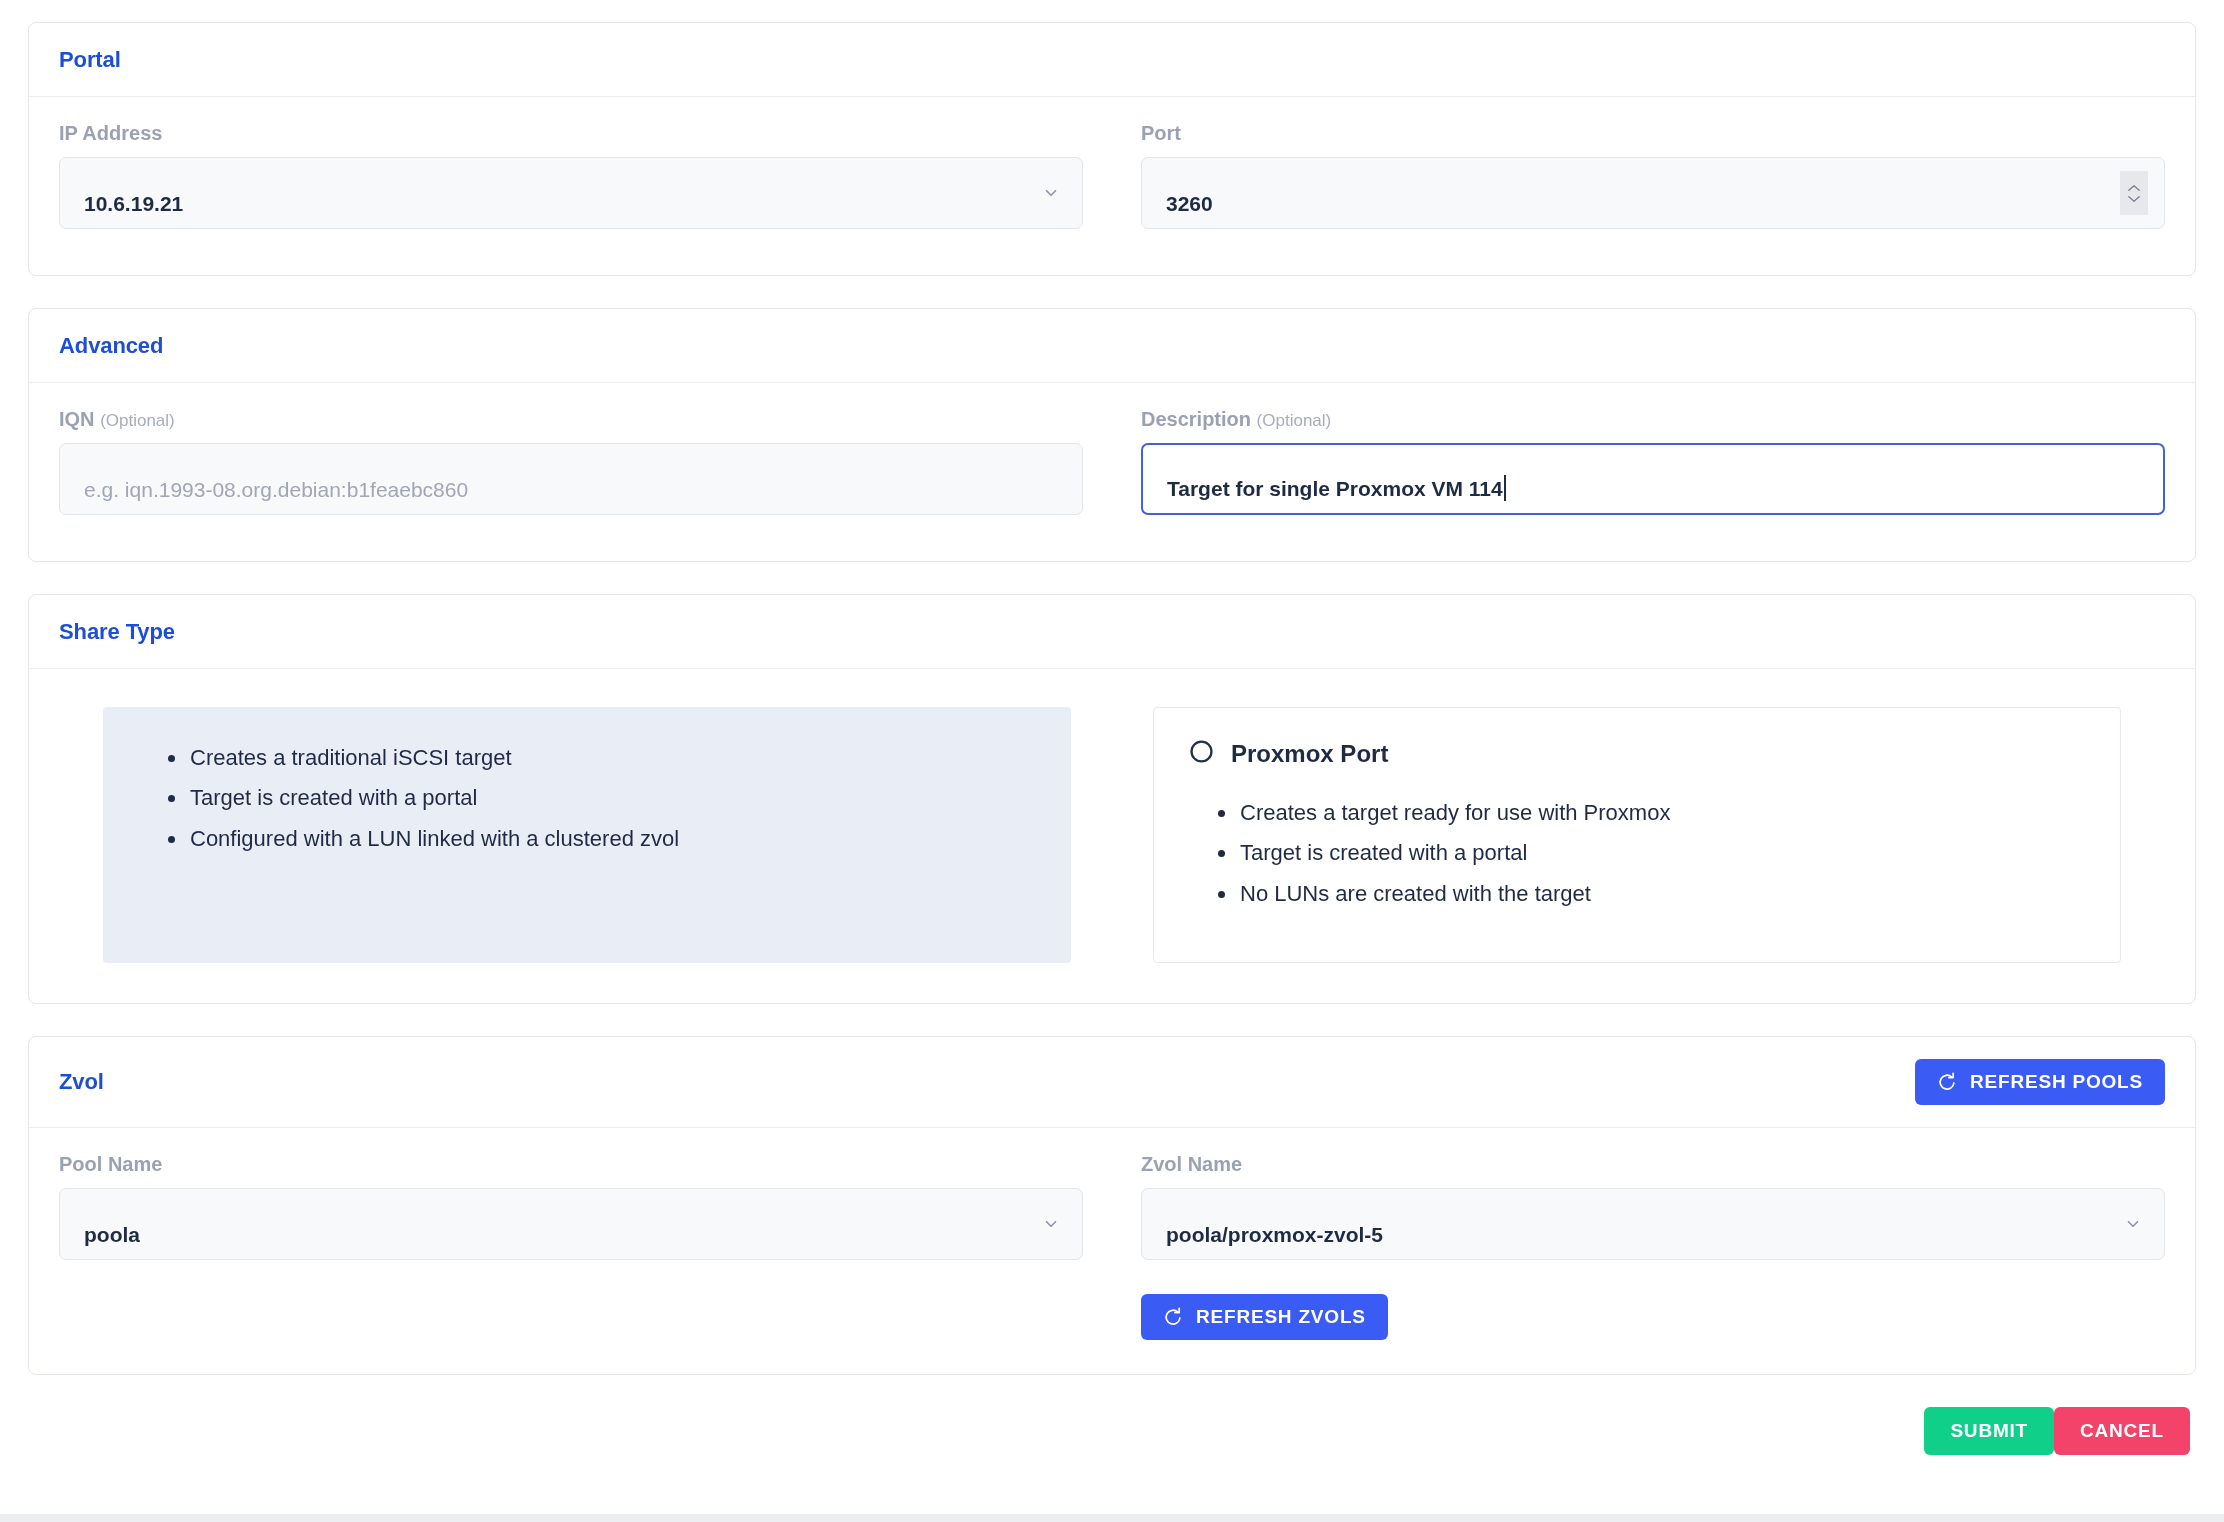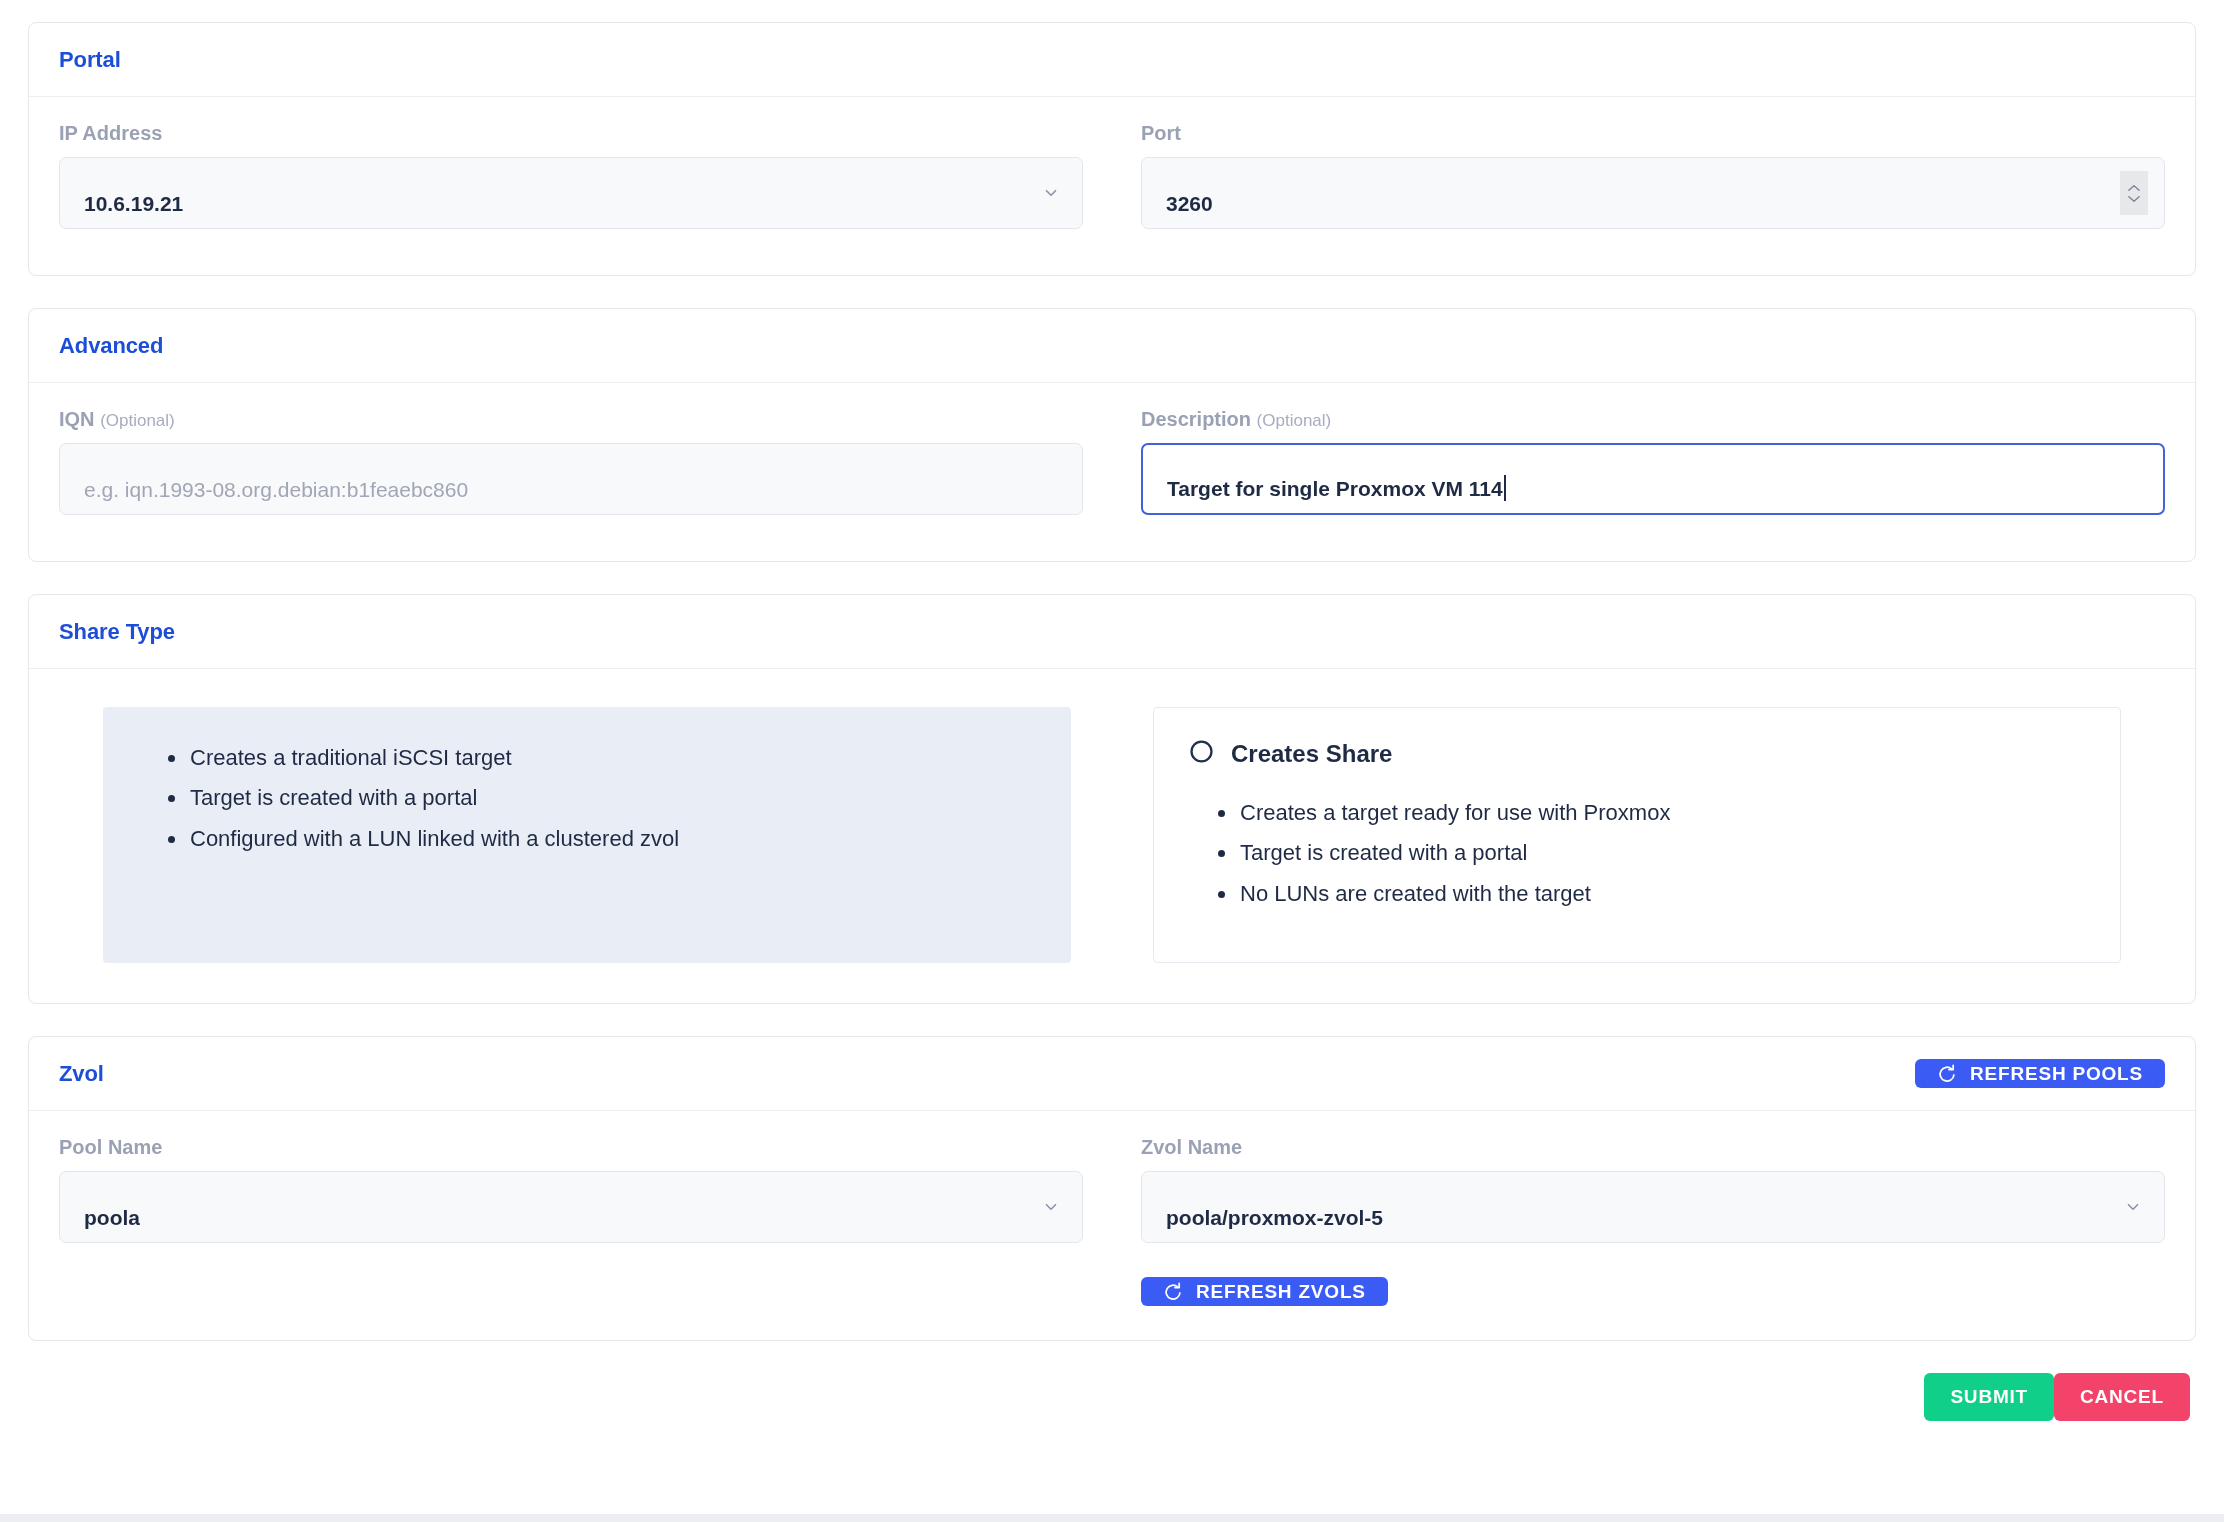--- a/index.html
+++ b/index.html
@@ -189,21 +189,21 @@
     display: inline-flex;
     align-items: center;
     justify-content: center;
     gap: 13px;
   }
   .btn-blue {
     background: #3b5bf5;
     color: #ffffff;
     font-size: 19px;
     padding: 0 22px;
-    height: 29px;
+    height: 46px;
   }
   .btn-green {
     background: #0fcf89;
     color: #ffffff;
     font-size: 19px;
     height: 48px;
     padding: 0 26px;
   }
   .btn-red {
     background: #f4436a;
@@ -311,21 +311,21 @@
           </ul>
         </div>
 
         <div class="share-card unselected">
           <div class="share-head">
             <span>
               <svg viewBox="0 0 26 26" width="27" height="27">
                 <circle cx="13" cy="13" r="9.6" fill="none" stroke="#23304c" stroke-width="2.2"></circle>
               </svg>
             </span>
-            <span class="label">Creates Share</span>
+            <span class="label">Proxmox Port</span>
           </div>
           <ul class="share-list">
             <li>Creates a target ready for use with Proxmox</li>
             <li>Target is created with a portal</li>
             <li>No LUNs are created with the target</li>
           </ul>
         </div>
 
       </div>
     </div>

